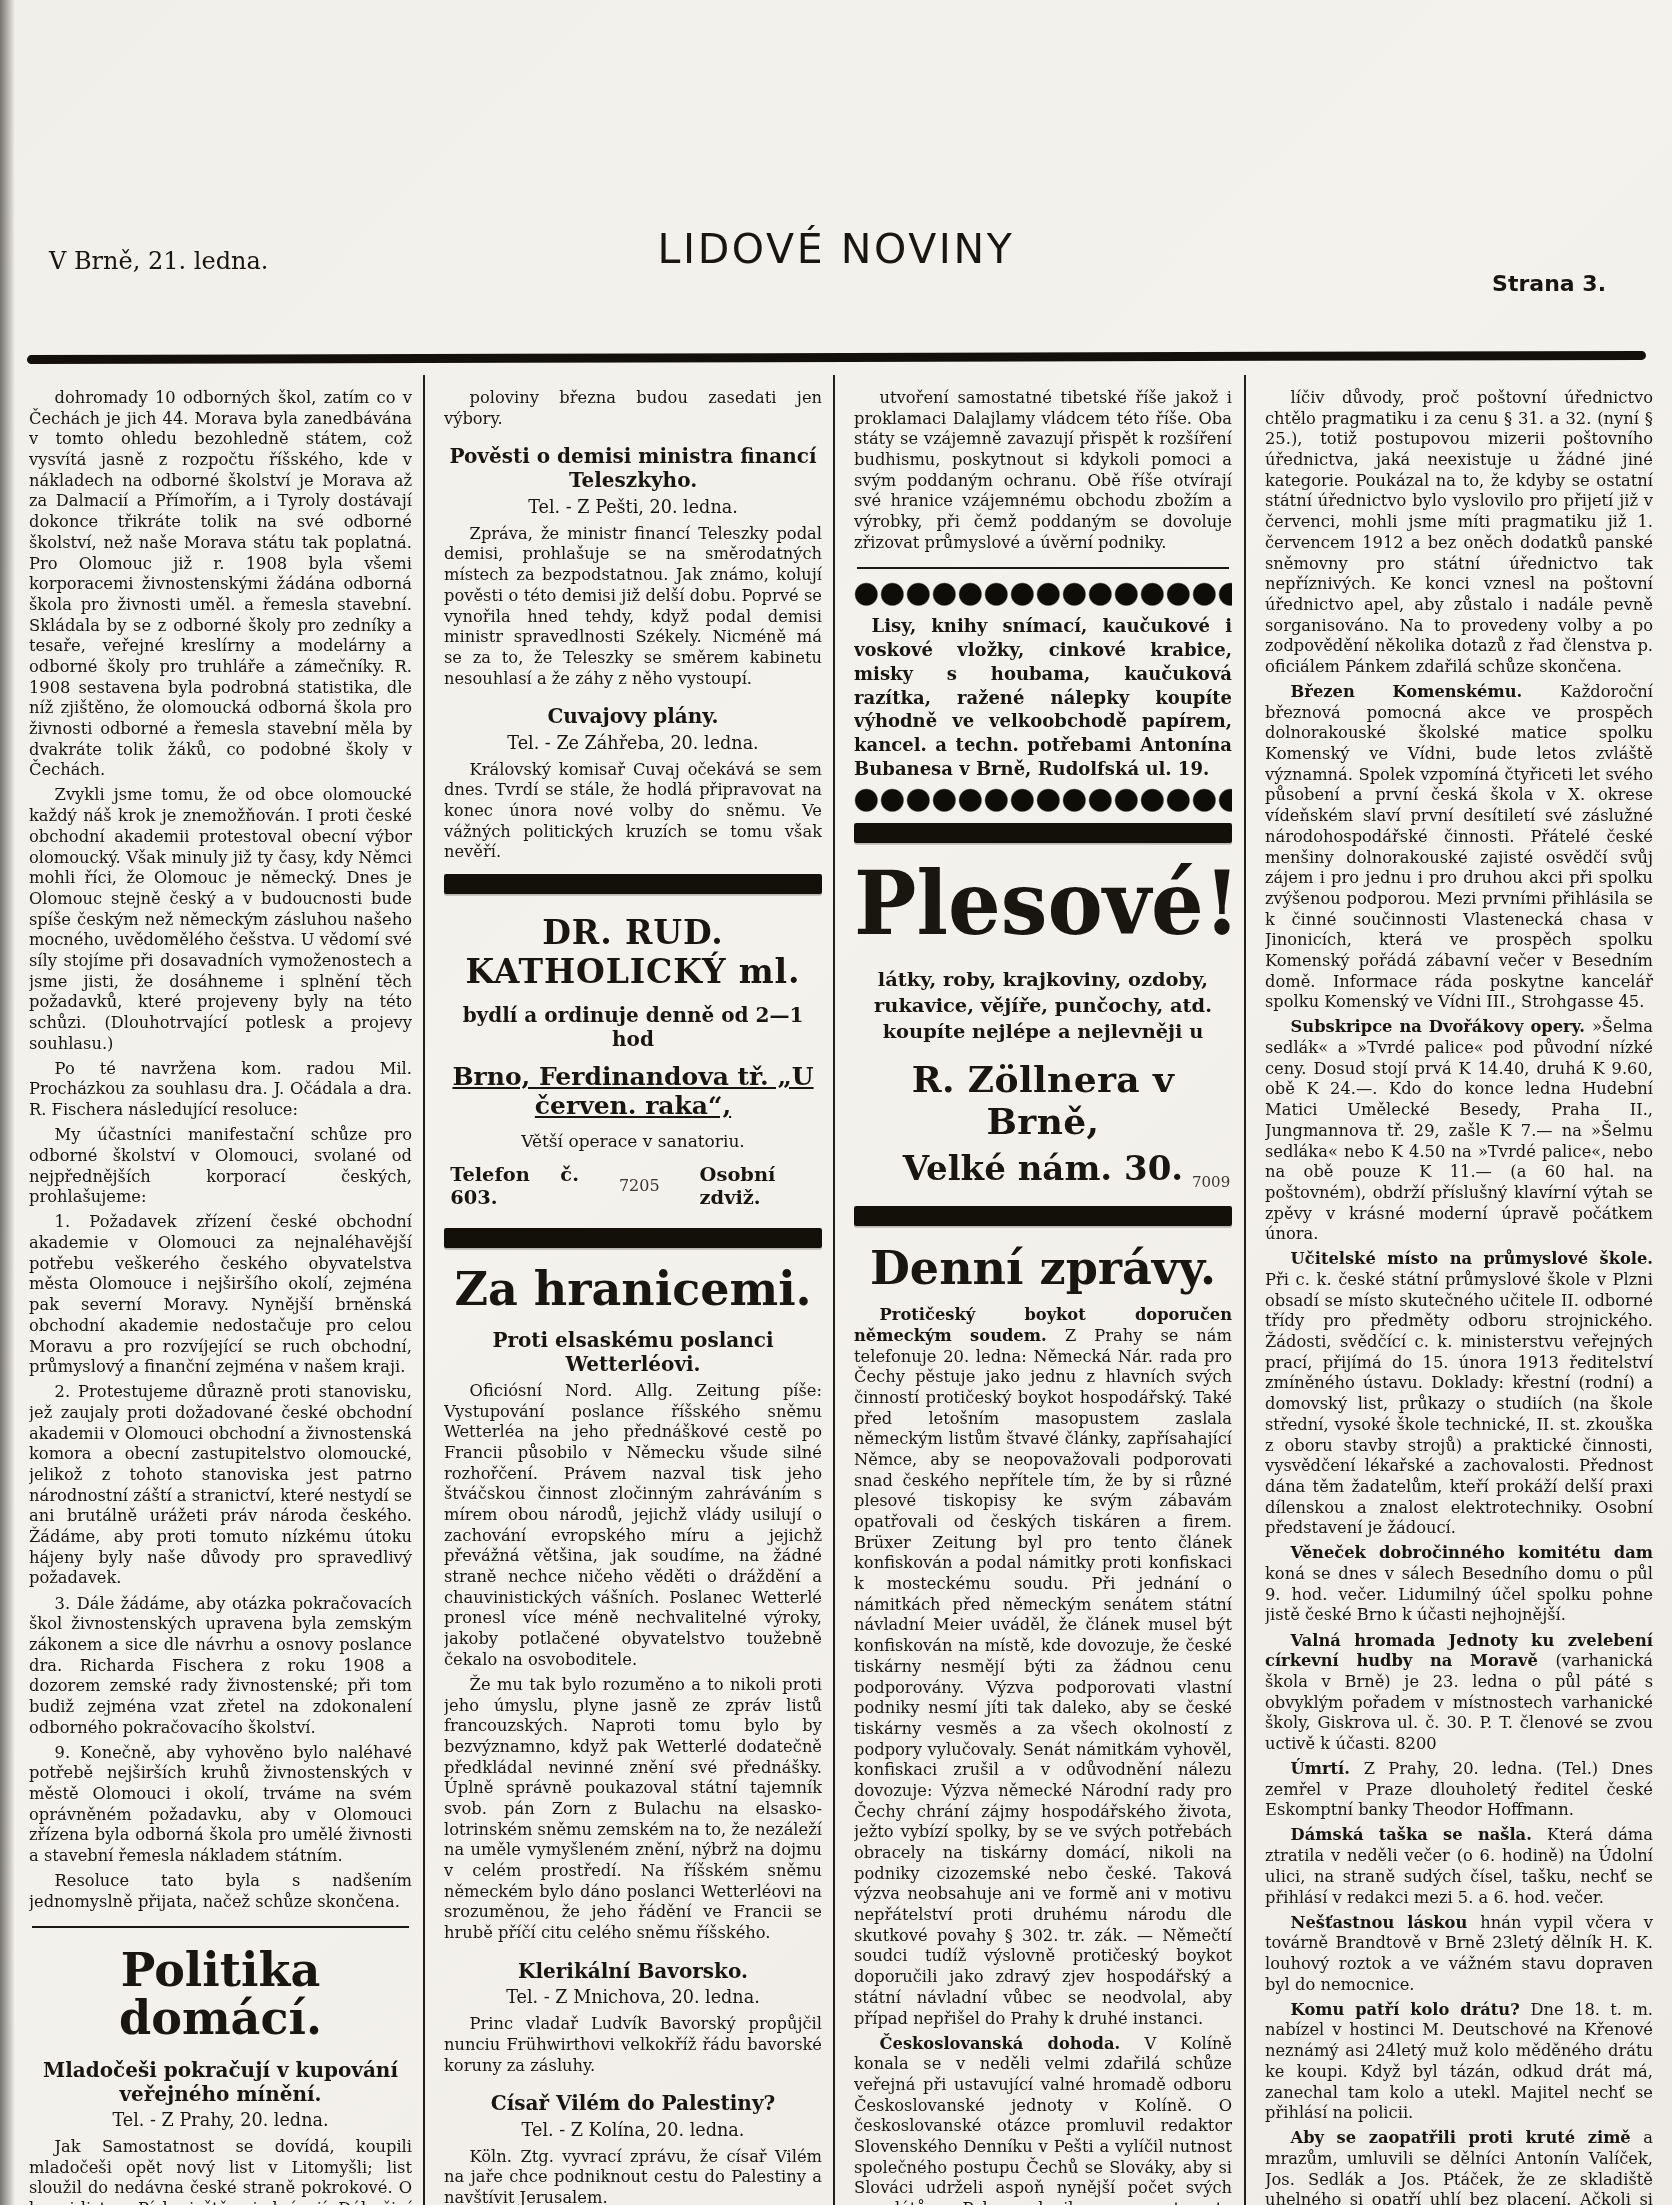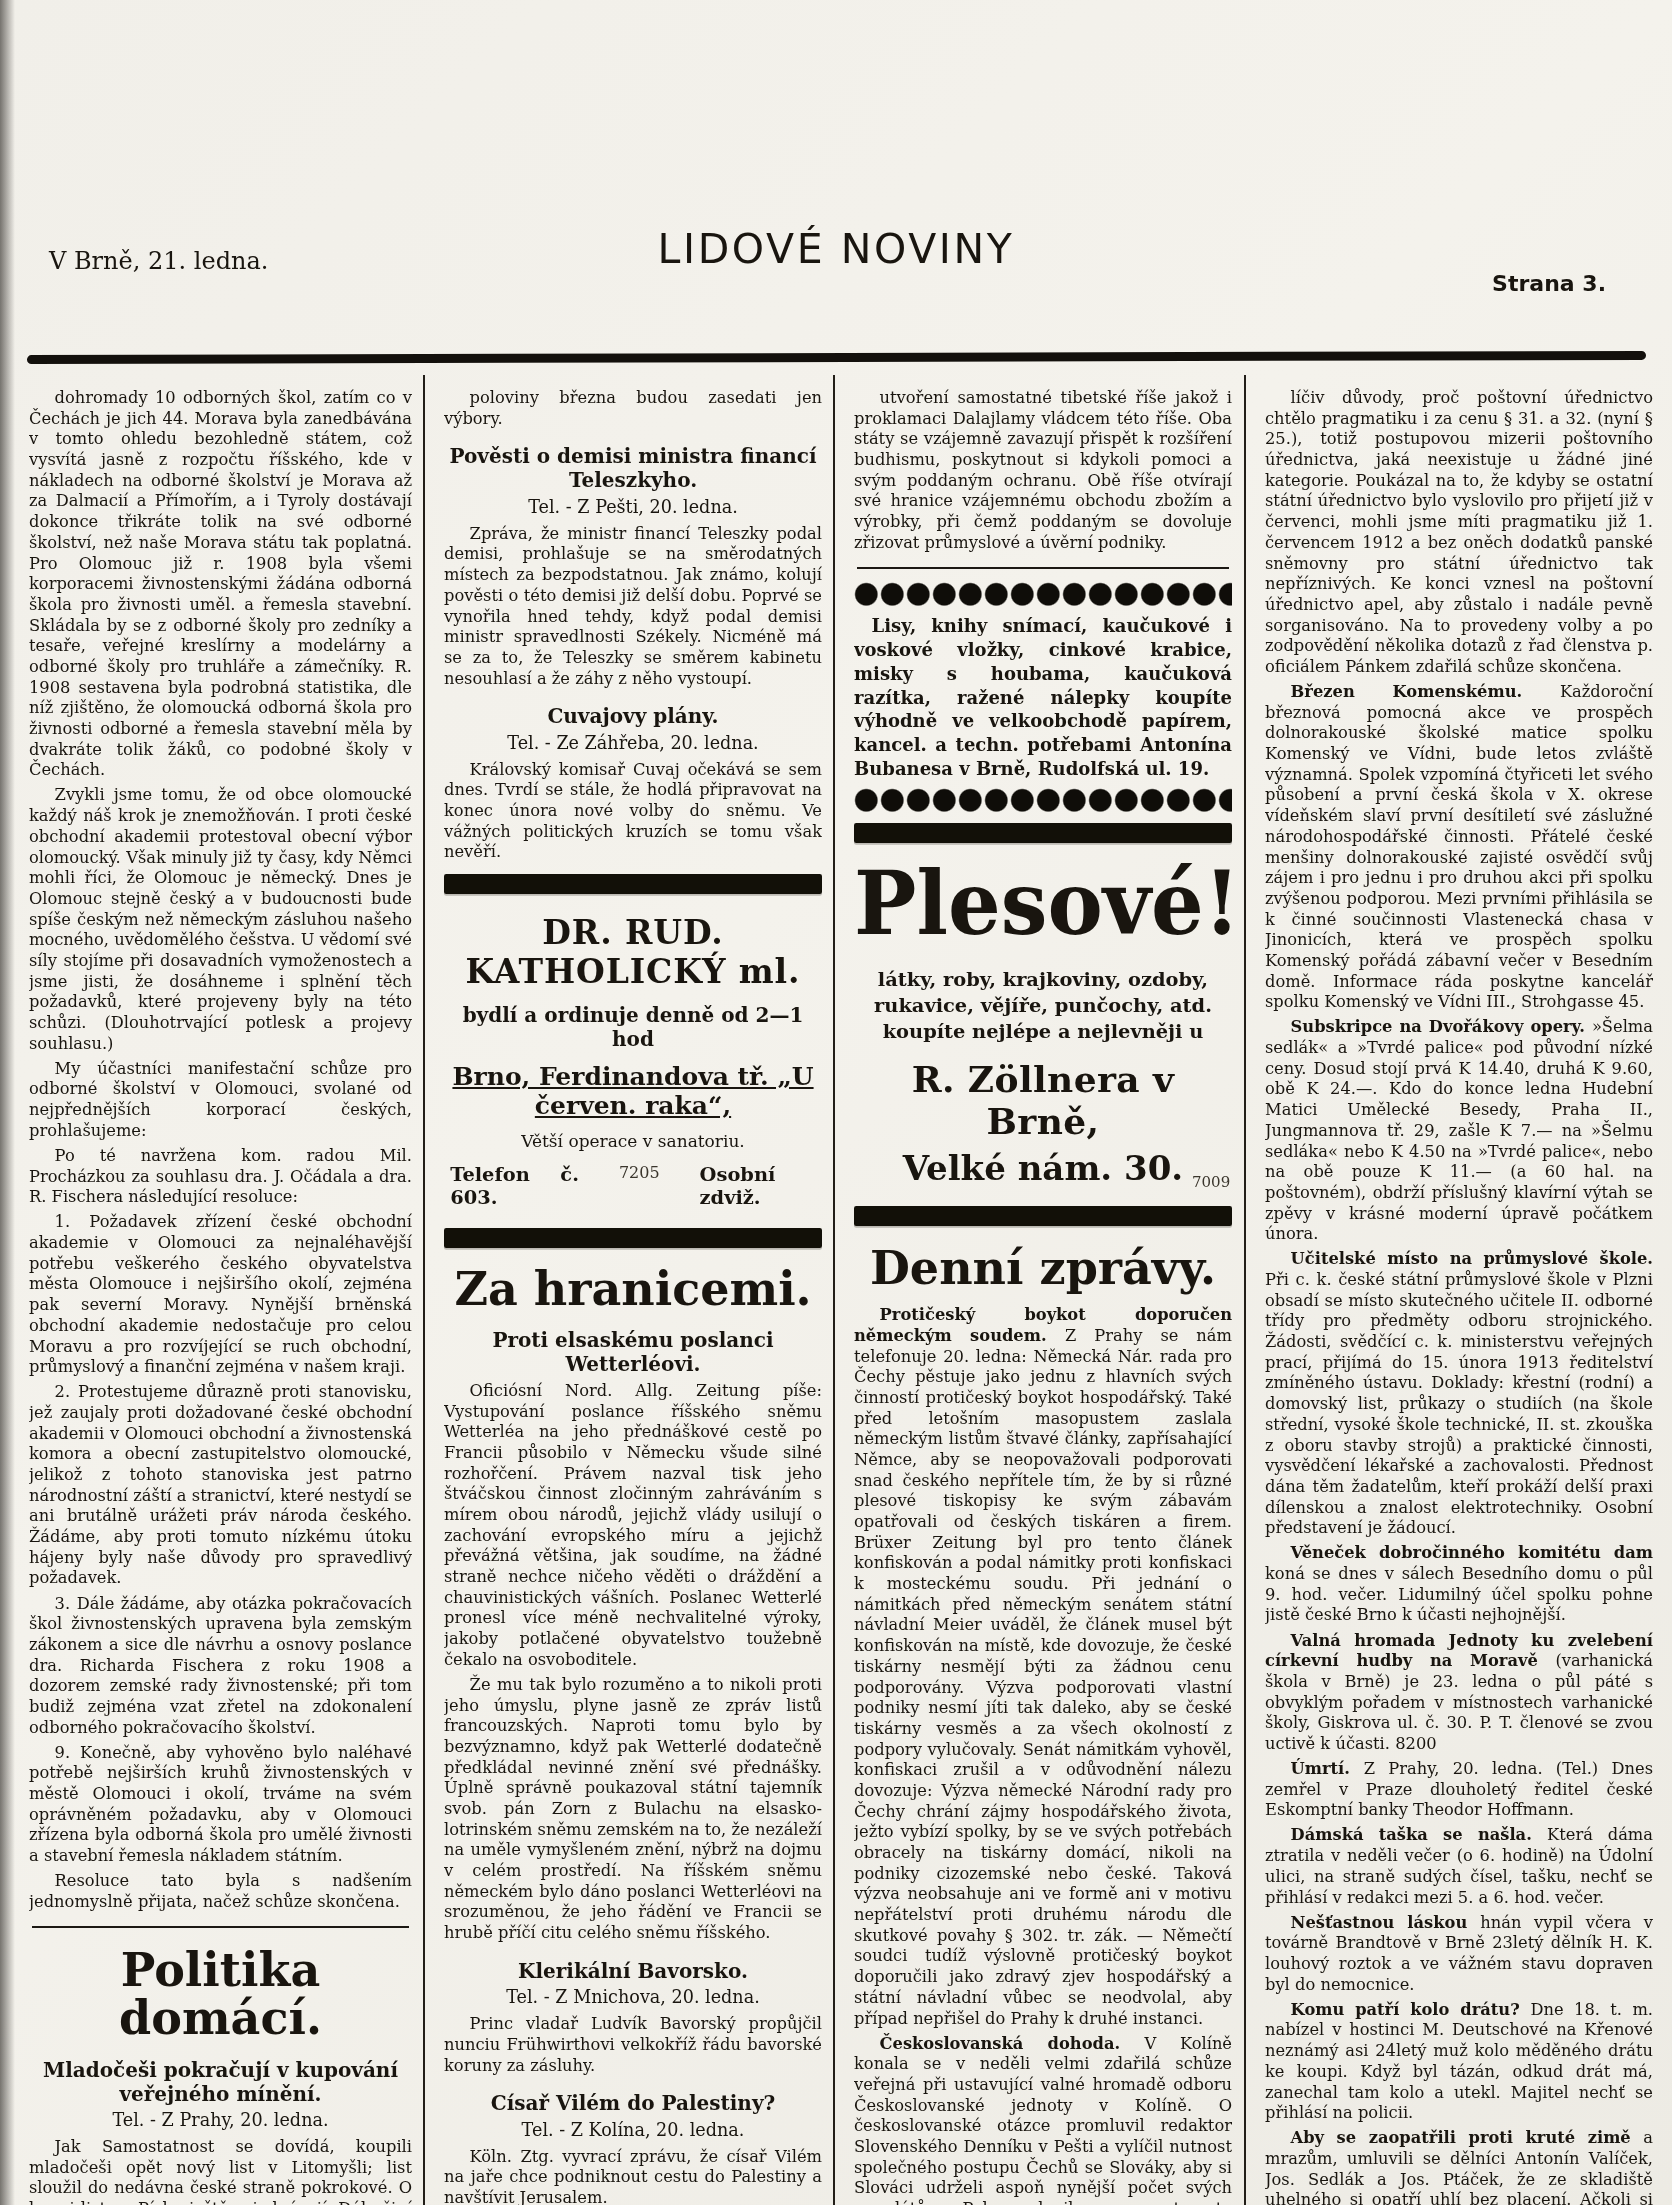--- a/index.html
+++ b/index.html
@@ -30,21 +30,21 @@
   .bar{height:20px;background:#121008;margin:10.6px 0;border-radius:2.2px;box-shadow:0 1.8px 0 rgba(18,16,8,.25);}
   .dots{height:25px;margin:7px 0;background-image:radial-gradient(circle at 12.3px 12.3px,#0f0d09 10.6px,rgba(0,0,0,0) 12px);
         background-size:26px 25px;background-repeat:repeat-x;}
   .smallad{font-size:18px;font-weight:bold;line-height:1.32;margin:4.4px 0;text-indent:17.6px;}
   
   .adbox{padding:2.6px 1.8px 8px;}
   .adbox .t1{font-size:33px;font-weight:bold;text-align:center;margin:6.2px 0 11.5px;letter-spacing:0.9px;}
   .adbox .t2{font-size:20px;font-weight:bold;text-align:center;margin:0 0 11.5px;}
   .adbox .t3{font-size:25px;font-weight:bold;text-align:center;margin:0 0 10.6px;text-decoration:underline;}
   .adbox .t4{font-size:17px;font-weight:normal;text-align:center;margin:0 0 12.3px;}
-  .adbox .foot{display:flex;justify-content:space-between;align-items:flex-start;font-size:19.4px;font-weight:bold;padding:0 4.4px;gap:40px;}
+  .adbox .foot{display:flex;justify-content:space-between;align-items:center;font-size:19.4px;font-weight:bold;padding:0 4.4px;gap:40px;}
   .adbox .foot .num{font-weight:normal;font-size:16px;color:#3a352c;}
   
   .plesove{padding:3.5px 0 2.6px;}
   .plesove .title{font-size:83px;font-weight:bold;text-align:center;line-height:1.05;margin:2.6px 0 19.4px;transform:scaleY(1.06);}
   .plesove .pbody{font-size:19.4px;font-weight:bold;text-align:center;line-height:1.35;margin:0 0 13.2px;}
   .plesove .name{font-size:36px;font-weight:bold;text-align:center;margin:0 0 6.2px;letter-spacing:0.4px;}
   .plesove .addr{font-size:34px;font-weight:bold;text-align:center;position:relative;margin:0 0 4.4px;}
   .plesove .addr .num{position:absolute;right:1.8px;bottom:-2.6px;font-size:15px;font-weight:normal;color:#3a352c;}
   #edge-l{position:absolute;left:0;top:0;width:15px;height:100%;
           background:linear-gradient(to right,rgba(16,13,9,.55),rgba(16,13,9,0));}
@@ -54,22 +54,22 @@
 
 <div id="page">
   <div class="hdr-date">V Brně, 21. ledna.</div>
   <div class="hdr-title">LIDOVÉ NOVINY</div>
   <div class="hdr-page">Strana 3.</div>
   <div class="hdr-rule"></div>
 
   <div class="col" id="col1">
       <p class="body">dohromady 10 odborných škol, zatím co v Čechách je jich 44. Morava byla zanedbávána v tomto ohledu bezohledně státem, což vysvítá jasně z rozpočtu říšského, kde v nákladech na odborné školství je Morava až za Dalmacií a Přímořím, a i Tyroly dostávají dokonce třikráte tolik na své odborné školství, než naše Morava státu tak poplatná. Pro Olomouc již r. 1908 byla všemi korporacemi živnostenskými žádána odborná škola pro živnosti uměl. a řemesla stavební. Skládala by se z odborné školy pro zedníky a tesaře, veřejné kreslírny a modelárny a odborné školy pro truhláře a zámečníky. R. 1908 sestavena byla podrobná statistika, dle níž zjištěno, že olomoucká odborná škola pro živnosti odborné a řemesla stavební měla by dvakráte tolik žáků, co podobné školy v Čechách.</p>
       <p class="body">Zvykli jsme tomu, že od obce olomoucké každý náš krok je znemožňován. I proti české obchodní akademii protestoval obecní výbor olomoucký. Však minuly již ty časy, kdy Němci mohli říci, že Olomouc je německý. Dnes je Olomouc stejně český a v budoucnosti bude spíše českým než německým zásluhou našeho mocného, uvědomělého češstva. U vědomí své síly stojíme při dosavadních vymoženostech a jsme jisti, že dosáhneme i splnění těch požadavků, které projeveny byly na této schůzi. (Dlouhotrvající potlesk a projevy souhlasu.)</p>
+      <p class="body">Po té navržena kom. radou Mil. Procházkou za souhlasu dra. J. Očádala a dra. R. Fischera následující resoluce:</p>
       <p class="body">My účastníci manifestační schůze pro odborné školství v Olomouci, svolané od nejpřednějších korporací českých, prohlašujeme:</p>
-      <p class="body">Po té navržena kom. radou Mil. Procházkou za souhlasu dra. J. Očádala a dra. R. Fischera následující resoluce:</p>
       <p class="body">1. Požadavek zřízení české obchodní akademie v Olomouci za nejnaléhavější potřebu veškerého českého obyvatelstva města Olomouce i nejširšího okolí, zejména pak severní Moravy. Nynější brněnská obchodní akademie nedostačuje pro celou Moravu a pro rozvíjející se ruch obchodní, průmyslový a finanční zejména v našem kraji.</p>
       <p class="body">2. Protestujeme důrazně proti stanovisku, jež zaujaly proti dožadované české obchodní akademii v Olomouci obchodní a živnostenská komora a obecní zastupitelstvo olomoucké, jelikož z tohoto stanoviska jest patrno národnostní záští a stranictví, které nestydí se ani brutálně urážeti práv národa českého. Žádáme, aby proti tomuto nízkému útoku hájeny byly naše důvody pro spravedlivý požadavek.</p>
       <p class="body">3. Dále žádáme, aby otázka pokračovacích škol živnostenských upravena byla zemským zákonem a sice dle návrhu a osnovy poslance dra. Richarda Fischera z roku 1908 a dozorem zemské rady živnostenské; při tom budiž zejména vzat zřetel na zdokonalení odborného pokračovacího školství.</p>
       <p class="body">9. Konečně, aby vyhověno bylo naléhavé potřebě nejširších kruhů živnostenských v městě Olomouci i okolí, trváme na svém oprávněném požadavku, aby v Olomouci zřízena byla odborná škola pro umělé živnosti a stavební řemesla nákladem státním.</p>
       <p class="body">Resoluce tato byla s nadšením jednomyslně přijata, načež schůze skončena.</p>
       <div class="rule"></div>
       <div class="headline">Politika domácí.</div>
       <div class="subhead">Mladočeši pokračují v kupování veřejného mínění.</div>
       <div class="dateline">Tel. - Z Prahy, 20. ledna.</div>
       <p class="body">Jak Samostatnost se dovídá, koupili mladočeši opět nový list v Litomyšli; list sloužil do nedávna české straně pokrokové. O koupi listu v Písku ještě vyjednávají. Dále činí přípravy k založení listu ve Dvoře Králové. Nebude pomalu většího města, kde by mladočeši neměli svůj list. Nelitují peněz, jen aby ovládli tisk. Domnívají se, že tím zachrání svoji bídnou existenci politickou.</p>

